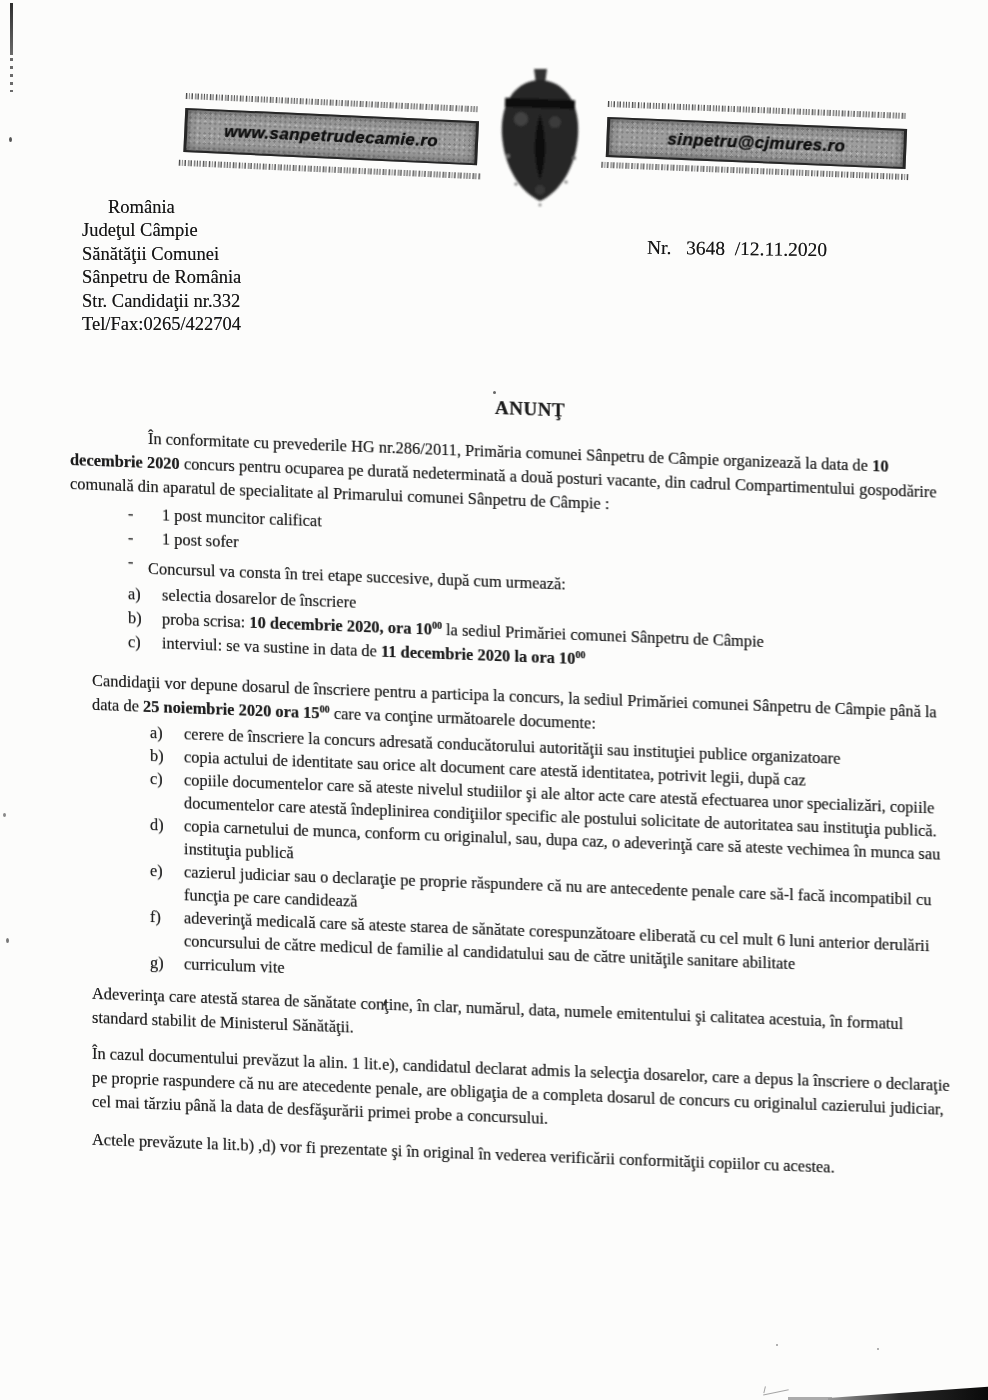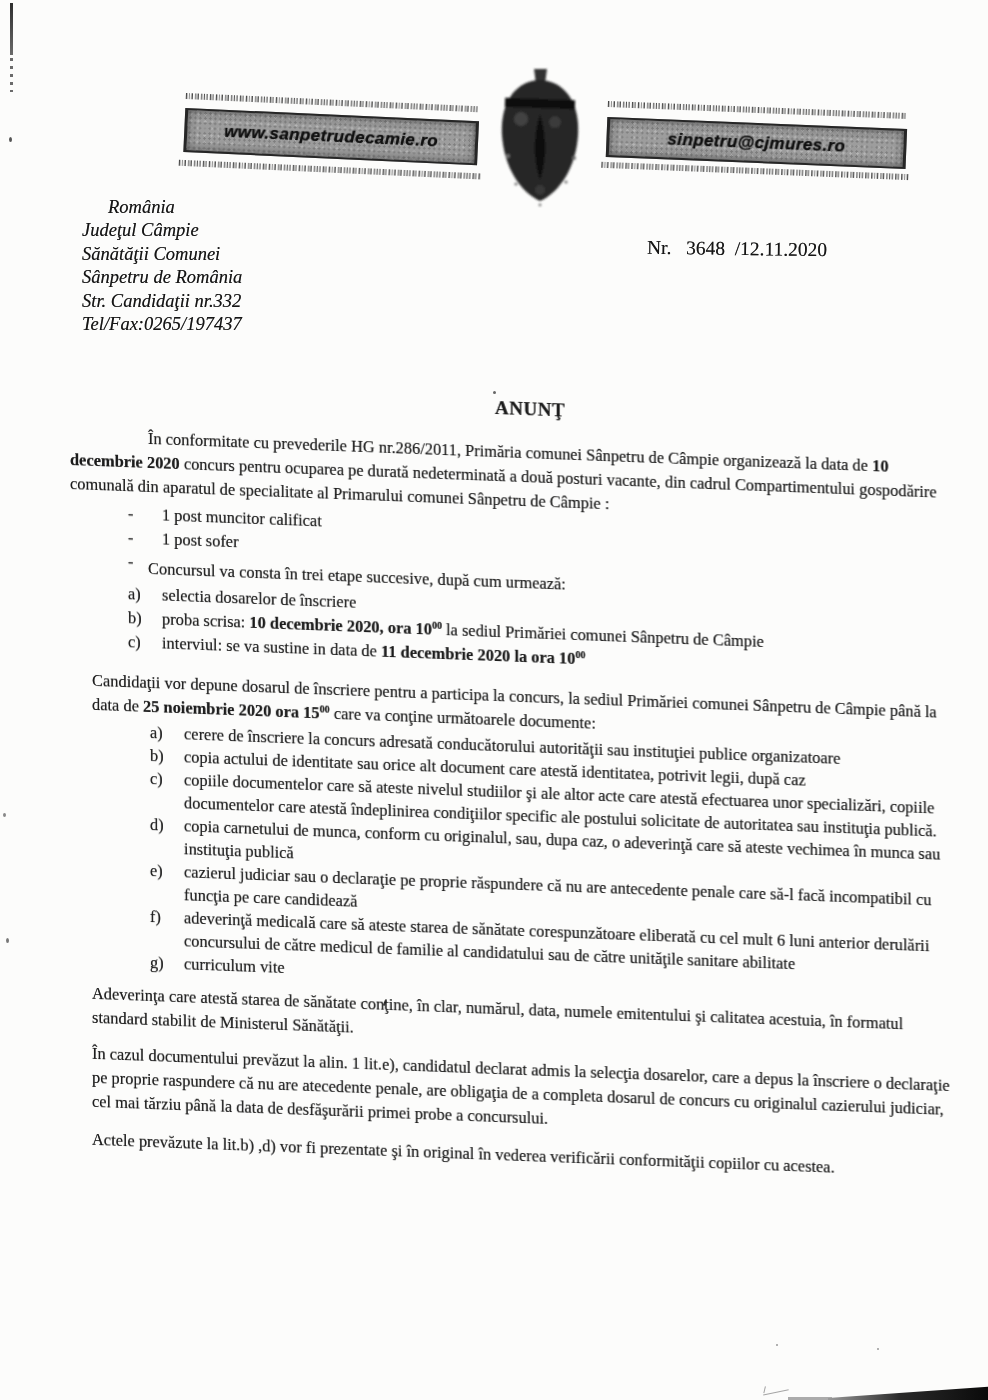--- a/index.html
+++ b/index.html
@@ -44,21 +44,21 @@
     border:2px solid #262626;border-left-width:3px;border-right-width:3px;
     box-shadow:inset 0 0 10px rgba(55,55,55,.75);}
   .bg-right .banner{height:36px;margin:10px 0 5px;}
   .banner-text{font-family:"Liberation Sans",sans-serif;font-weight:bold;font-style:italic;
     font-size:17px;color:#101010;letter-spacing:.4px;filter:blur(.35px);
     text-shadow:0 0 1px rgba(0,0,0,.8);}
   
   .coat{position:absolute;left:492px;top:66px;width:96px;height:142px;}
   
   .address{position:absolute;left:82px;top:196px;font-size:18.5px;line-height:23.4px;
-    color:#151515;text-shadow:0 0 .5px rgba(10,10,10,.55);font-style:italic;}
+    color:#151515;text-shadow:0 0 .5px rgba(10,10,10,.55);}
   .address .l0{padding-left:26px;}
   .doc-number{position:absolute;left:647px;top:238px;font-size:19.5px;white-space:pre;
     color:#151515;transform:rotate(.8deg);text-shadow:0 0 .5px rgba(10,10,10,.55);}
   
   .doc-body{position:absolute;left:70px;top:380px;width:884px;
     transform:skewY(2.15deg);transform-origin:0 0;
     font-size:16.4px;line-height:24px;
     text-shadow:0 0 .45px rgba(20,20,20,.6);filter:blur(.15px);}
   .doc-title{text-align:center;font-weight:bold;font-size:19px;letter-spacing:.5px;transform:translateX(18px);}
   .para{margin:0;}
@@ -134,21 +134,21 @@
     </div>
     <div class="noise-line noise-wide"></div>
   </div>
 
   <div class="address">
     <div class="l0">România</div>
     <div>Judeţul Câmpie</div>
     <div>Sănătăţii Comunei</div>
     <div>Sânpetru de România</div>
     <div>Str. Candidaţii nr.332</div>
-    <div>Tel/Fax:0265/197437</div>
+    <div>Tel/Fax:0265/422704</div>
   </div>
 
   <div class="doc-number">Nr.   3648  /12.11.2020</div>
 
   <div class="doc-body">
     <div class="doc-title">ANUNŢ</div>
     <div id="blocks">
         <p class="para blk0 ind"><span class="">În conformitate cu prevederile HG nr.286/2011, Primăria comunei Sânpetru de Câmpie organizează la data de </span><span class="b ">10 decembrie 2020</span><span class=""> concurs pentru ocuparea pe durată nedeterminată a două posturi vacante, din cadrul Compartimentului gospodărire comunală din aparatul de specialitate al Primarului comunei Sânpetru de Câmpie :</span></p>
         <div class="dlist blk1">
           <div class="dli"><span class="mark">-</span><span>1 post muncitor calificat</span></div>

